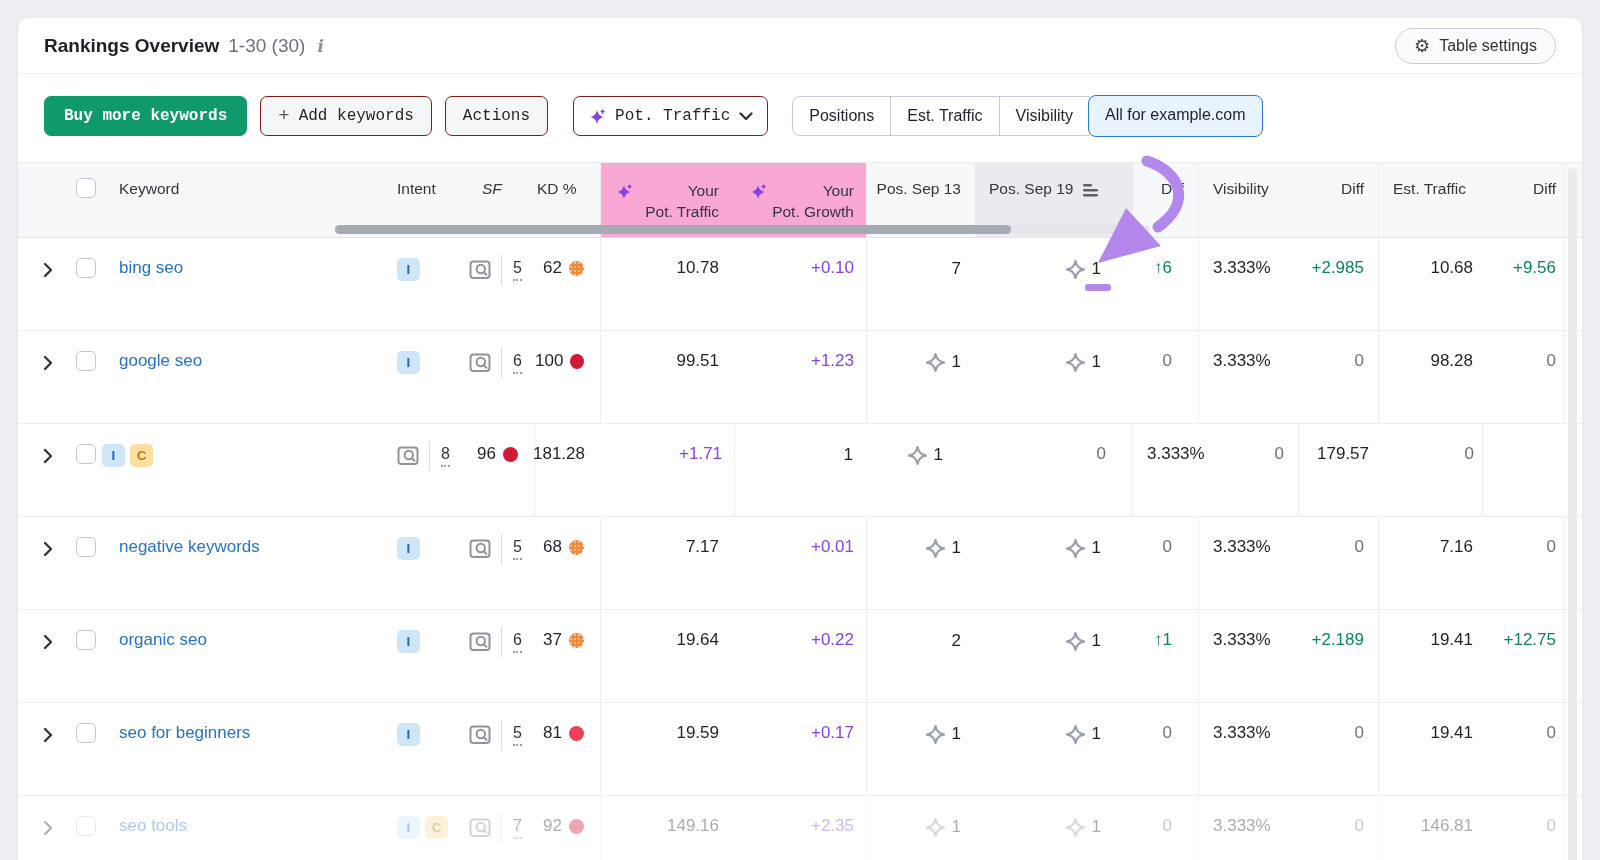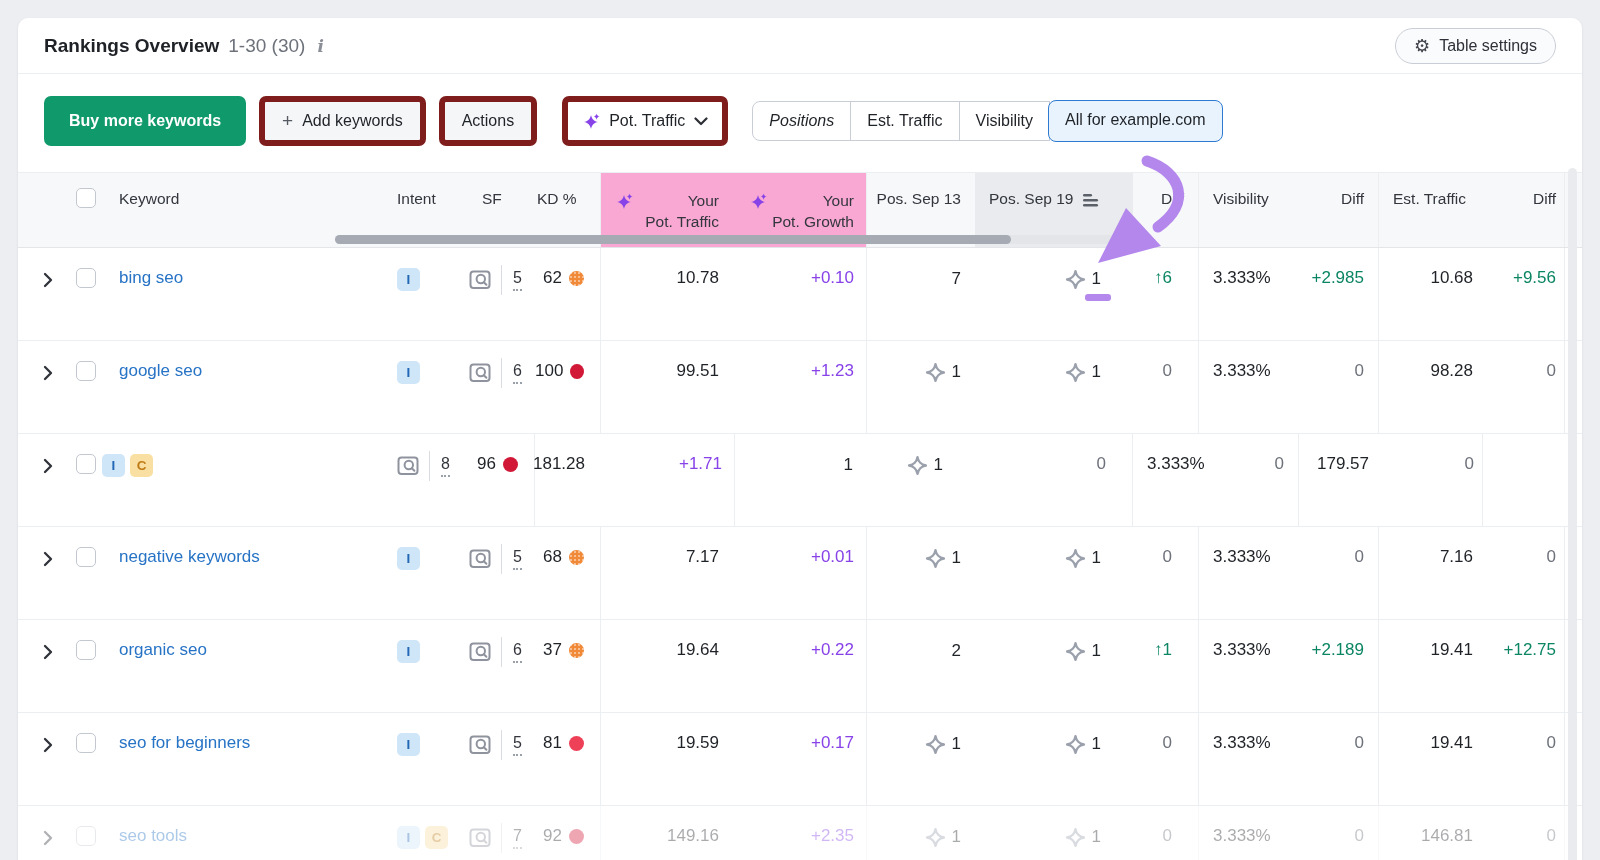--- a/index.html
+++ b/index.html
@@ -16,28 +16,28 @@
   .info-i { font-family:"DejaVu Serif", serif; font-style:italic; font-weight:700; color:#8a8e97;
             font-size:17px; margin-left:12px; cursor:pointer; }
   .spacer { flex:1; }
   .settings-btn { display:flex; align-items:center; gap:9px; padding:8px 18px; border:1px solid #c9cdd5;
                   border-radius:20px; background:#fafbfc; font-size:16px; color:#2e3138; cursor:pointer; }
   .gear { font-size:18px; color:#43464e; line-height:1; }
 
   
   .toolbar { display:flex; align-items:center; gap:13px; padding:22px 26px 26px; }
   .btn { display:flex; align-items:center; gap:9px; font-size:16px; border-radius:7px; cursor:pointer;
-         padding:10px 17px; border:6px solid #7f1d1d; background:#f5f6f8; color:#1f2227; white-space:nowrap; }
+         padding:10px 17px; border:1px solid #7f1d1d; background:#f5f6f8; color:#1f2227; white-space:nowrap;font-family:Liberation Mono, monospace; }
   .btn-green { background:#10996b; border-color:#10996b; color:#fff; font-weight:600; padding:10px 19px; }
   .plus { font-size:19px; color:#565a63; line-height:14px; }
   .btn-dd { background:#fff; margin-left:12px; padding:10px 14px; }
   .seg-group { display:flex; margin-left:12px; }
   .seg { padding:10px 16px; font-size:16px; border:1px solid #c9cdd5; background:#fff; margin-left:-1px;
          cursor:pointer; color:#1f2227; white-space:nowrap; }
-  .seg:first-child { border-radius:8px 0 0 8px;font-style:italic; }
+  .seg:first-child { border-radius:8px 0 0 8px; }
   .seg.selected { border:1.5px solid #2e7ad1; background:#e9f3fd; border-radius:8px; position:relative; z-index:2;
                   margin:-1px -1px -1px -2px; }
 
   
   .grid { display:grid; grid-template-columns:40px 44px 295px 72px 66px 66px 134px 132px 108px 158px 66px 100px 80px 104px 82px 17px; }
   .thead { position:relative; height:76px; background:#f7f8fa; border-top:1px solid #eceff2; border-bottom:1px solid #e3e5e9;
            font-size:15.5px; color:#33363d; }
   .th { display:flex; align-items:flex-start; padding-top:17px; }
   .th.right { justify-content:flex-end; }
   .purple-bg { background:#f9a8d4; }
@@ -164,21 +164,21 @@
     </div>
   </div>
 
   <div class="grid thead">
     <div class="th"></div>
     <div class="th">
         <span class="cb"></span>
       </div>
     <div class="th kw-cell">Keyword</div>
     <div class="th">Intent</div>
-    <div class="th" style="padding-left:13px;">SF</div>
+    <div class="th" style="padding-left:13px;font-style:italic;">SF</div>
     <div class="th b-r" style="padding-left:2px;">KD %</div>
     <div class="th purple-bg th-pt">
       <svg width="18" height="17" viewBox="0 0 18 17" style="margin-top:3px;">
           <use href="#def-sparkle"></use>
         </svg>
       <span class="th-2line"><span>Your</span><br><span>Pot. Traffic</span></span>
     </div>
     <div class="th purple-bg b-r th-pg">
       <svg width="18" height="17" viewBox="0 0 18 17" style="margin-top:3px;">
           <use href="#def-sparkle"></use>

